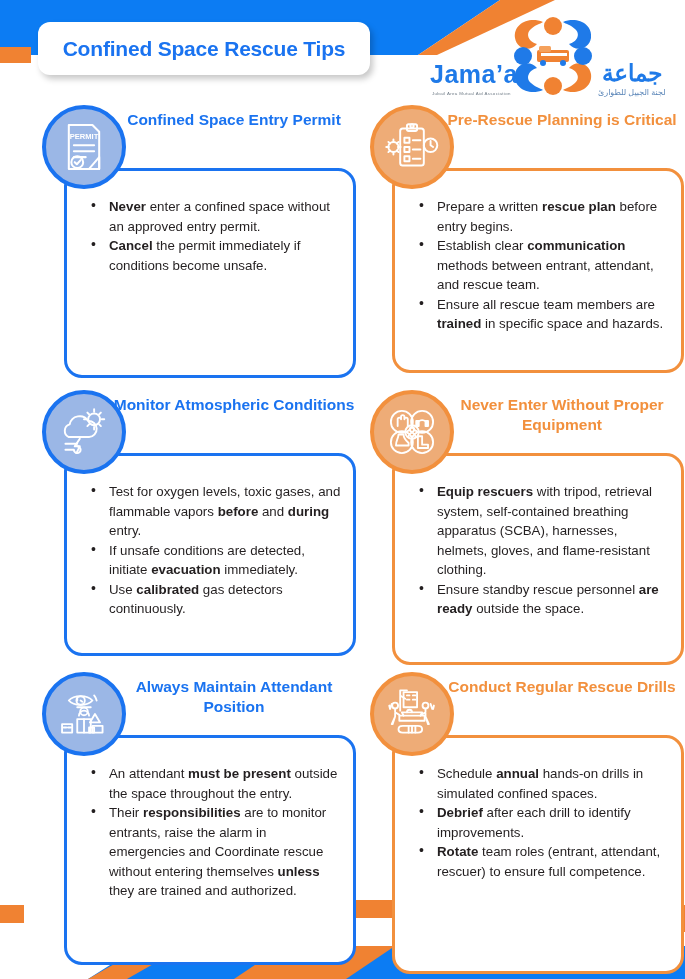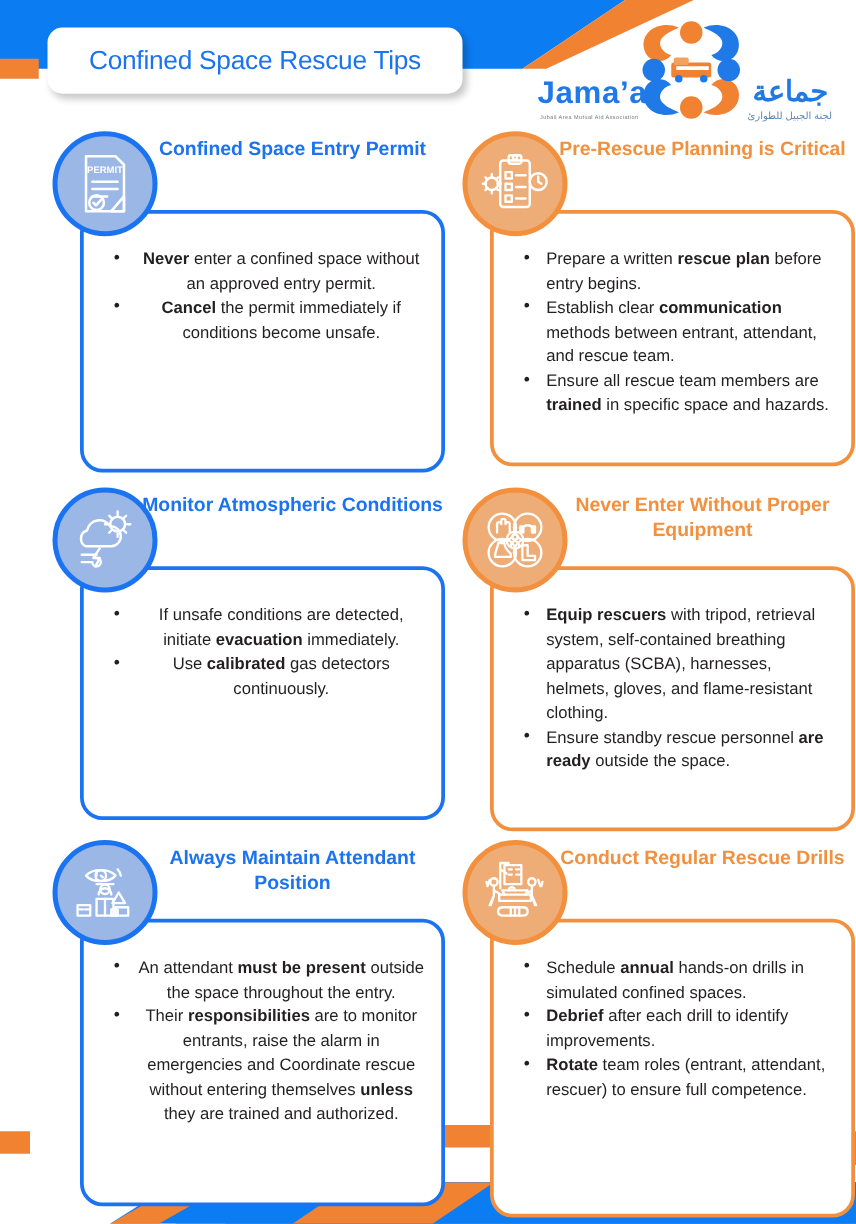--- a/index.html
+++ b/index.html
@@ -16,21 +16,21 @@
 
   
   .header{position:absolute;left:0;top:0;width:685px;height:100px;}
   .title-pill{
     position:absolute;left:38px;top:22px;width:332px;height:53px;
     background:#ffffff;border-radius:12px;
     box-shadow:3px 4px 6px rgba(0,0,0,.22);
     display:flex;align-items:center;justify-content:center;
   }
   .title-pill span{
-    color:#1a73f0;font-size:21px;font-weight:normal;letter-spacing:-.2px;
+    color:#1a73f0;font-size:21px;font-weight:bold;letter-spacing:-.2px;
     white-space:nowrap;
   }
 
   .logo{position:absolute;left:430px;top:12px;width:250px;height:88px;}
   .logo-word{
     position:absolute;left:0px;top:48px;
     color:#1f7ae8;font-size:25px;font-weight:bold;letter-spacing:.5px;
   }
   .logo-sub{
     position:absolute;left:2px;top:79px;
@@ -53,21 +53,21 @@
     text-align:center;font-size:15.5px;font-weight:bold;line-height:20px;
   }
   .card .body{
     position:absolute;left:22px;
     width:292px;
     background:#ffffff;
     border-radius:18px;
     box-sizing:border-box;
   }
   .card.blue .heading{color:#1a73f0;}
-  .card.blue .body{border:3px solid #1a73f0;text-align:center;}
+  .card.blue .body{border:3px solid #1a73f0;}
   .card.orange .heading{color:#f2903d;}
   .card.orange .body{border:3px solid #f2903d;}
 
   .card .bullets{
     margin:0;padding:0;list-style:none;
     font-size:13.3px;line-height:19.5px;color:#231f20;
   }
   .card .bullets li{
     position:relative;padding-left:22px;margin-bottom:0px;
   }
@@ -186,20 +186,21 @@
    <circle cx="54" cy="30" r="8"></circle>
           <path d="M54 25v5l3 2"></path>
    <circle cx="10" cy="32" r="6"></circle>
           <path d="M10 23v3M10 38v3M1.5 32h3M15.5 32h3M4 26l2 2M16 38l-2-2M4 38l2-2M16 26l-2 2"></path>
   </svg>
       </div>
     </div>
     <div class="card blue" style="left: 42px; top: 390px; width: 330px;">
       <div class="body" style="top: 63px; height: 203px; padding-top: 26px; padding-left: 20px; padding-right: 12px;">
         <ul class="bullets">
+          <li><span>Test for oxygen levels, toxic gases, and flammable vapors </span><b>before</b><span> and </span><b>during</b><span> entry.</span></li>
           <li><span> If unsafe conditions are detected, initiate </span><b>evacuation</b><span> immediately.</span></li>
           <li><span> Use </span><b>calibrated</b><span> gas detectors continuously.</span></li>
         </ul>
       </div>
       <div class="heading" style="top: 5px;">Monitor Atmospheric Conditions</div>
       <div class="badge">
         <svg viewBox="0 0 64 64" fill="none" stroke="#fff" stroke-width="2.3" stroke-linecap="round" stroke-linejoin="round">
    <circle cx="44" cy="17" r="7"></circle>
    <path d="M44 5v3M44 26v3M32 17h3M53 17h3M36 9l2 2M52 25l-2-2M36 25l2-2M52 9l-2 2"></path>
    <path d="M14 38a8 8 0 011-15 12 12 0 0122-4 9 9 0 011 19z"></path>

